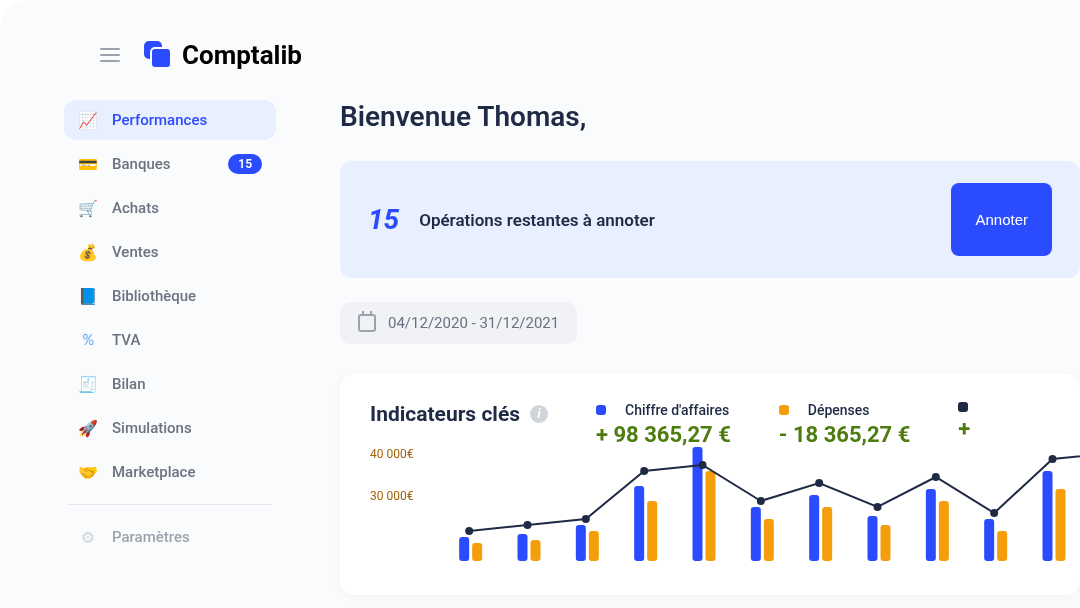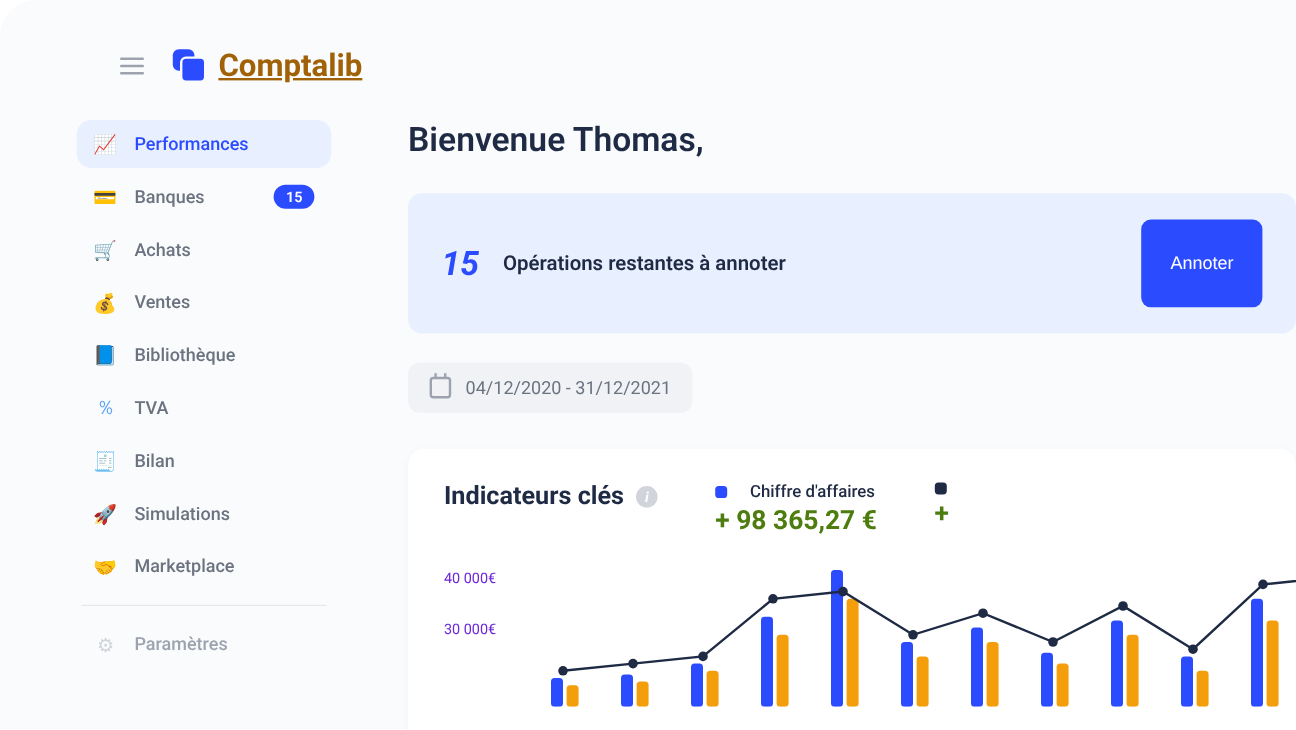--- a/index.html
+++ b/index.html
@@ -60,22 +60,21 @@
     }
     .logo-icon::after {
       background: #2b4bff;
       bottom: 0;
       right: 0;
       border: 2px solid #fafbfc;
     }
     .brand-name {
       font-size: 26px;
       font-weight: 700;
-      color: #a16207;
-      text-decoration: underline;
+      color: #000000;
     }
     .layout {
       display: flex;
       flex: 1;
     }
     .sidebar {
       width: 260px;
       padding: 10px 24px;
       flex-shrink: 0;
     }
@@ -193,21 +192,20 @@
     .card {
       background: #fff;
       border-radius: 14px;
       padding: 28px 30px;
       box-shadow: 0 2px 8px rgba(0,0,0,0.04);
     }
     .card-header {
       display: flex;
       align-items: flex-start;
       gap: 48px;
-      margin-bottom: 28px;
     }
     .card-title-wrap {
       display: flex;
       align-items: center;
       gap: 10px;
     }
     .card-title {
       font-size: 21px;
       font-weight: 700;
       color: #1f2a44;
@@ -255,21 +253,21 @@
       position: relative;
       height: 120px;
     }
     .y-axis {
       position: absolute;
       left: 0;
       top: 0;
       display: flex;
       flex-direction: column;
       gap: 28px;
-      color: #6d28d9;
+      color: #a16207;
       font-size: 12px;
     }
     .chart-svg {
       position: absolute;
       left: 70px;
       top: -6px;
       width: 700px;
       height: 120px;
     }
   </style>
@@ -354,20 +352,27 @@
           <div class="card-title-wrap">
             <span class="card-title">Indicateurs clés</span>
             <span class="info-icon">i</span>
           </div>
           <div class="kpi">
             <div class="kpi-label">
               <span class="kpi-dot blue"></span>
               <span>Chiffre d'affaires</span>
             </div>
             <div class="kpi-value">+ 98 365,27 €</div>
+          </div>
+          <div class="kpi">
+            <div class="kpi-label">
+              <span class="kpi-dot orange"></span>
+              <span>Dépenses</span>
+            </div>
+            <div class="kpi-value">- 18 365,27 €</div>
           </div>
           <div class="kpi">
             <div class="kpi-label">
               <span class="kpi-dot dark"></span>
               <span></span>
             </div>
             <div class="kpi-value">+</div>
           </div>
         </div>
 

